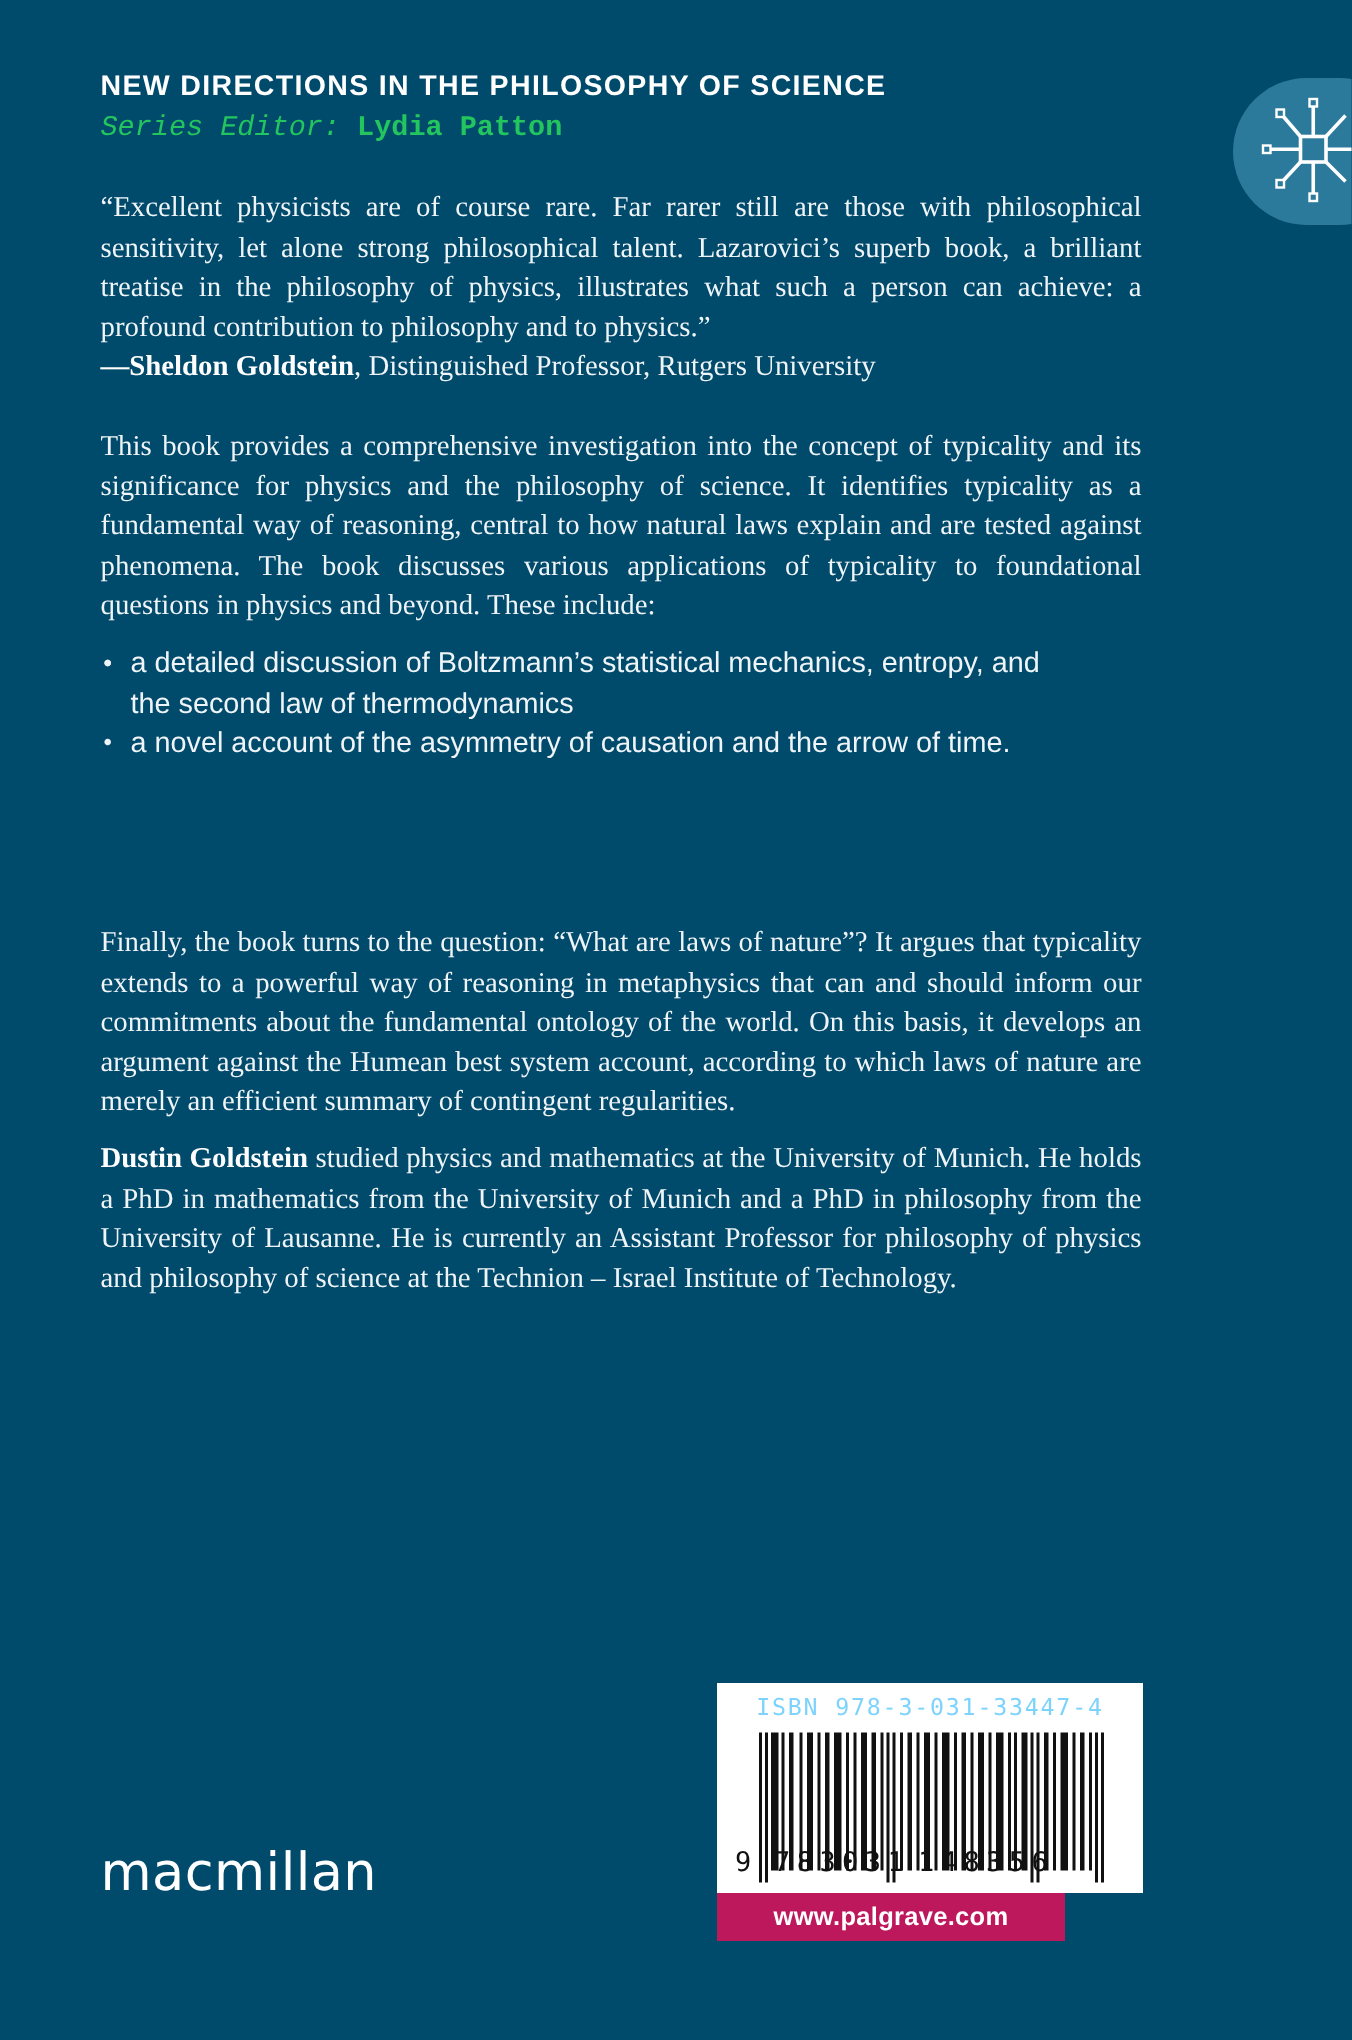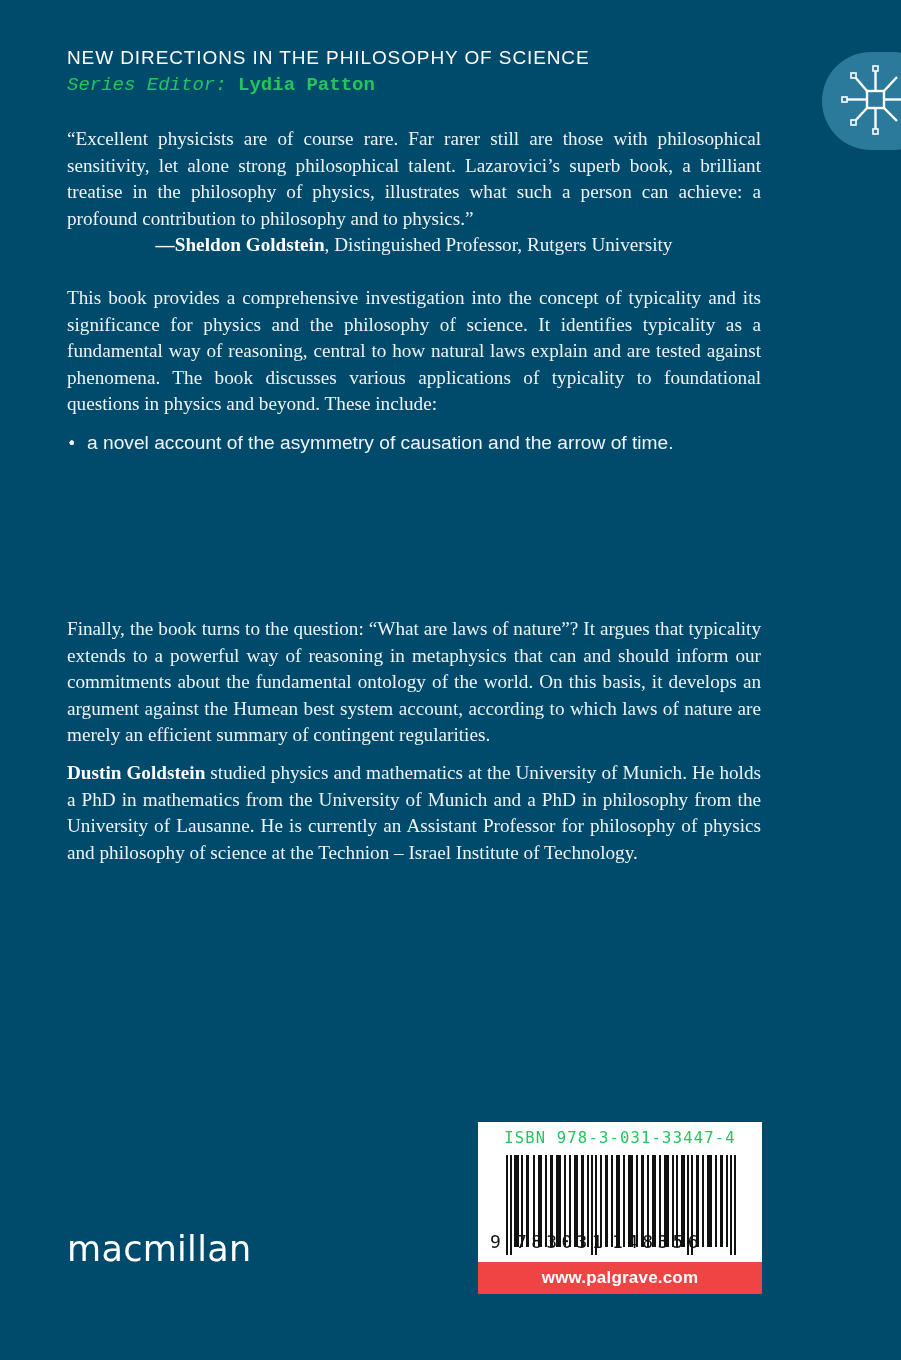--- a/index.html
+++ b/index.html
@@ -5,21 +5,21 @@
   html, body { margin: 0; padding: 0; }
   body {
     width: 901px; height: 1360px; overflow: hidden;
     background: #004a6b;
     font-family: "Liberation Sans", sans-serif;
     color: #f2f6f8;
     position: relative;
   }
   .series-title {
     position: absolute; left: 67px; top: 47px;
-    font-size: 19px; font-weight: normal; letter-spacing: 0.9px;
+    font-size: 19px; font-weight: bold; letter-spacing: 0.9px;
     color: #ffffff; margin: 0;
   }
   .series-editor {
     position: absolute; left: 67px; top: 74px;
     font-size: 19px; color: #22c55e; font-family: Liberation Mono, monospace;
   }
   .series-editor .lbl { font-style: italic; font-weight: normal; }
   .series-editor .name { font-weight: bold; }
 
   .badge {
@@ -54,31 +54,31 @@
   .barcode-box {
     position: absolute; left: 478px; top: 1122px;
     width: 284px; height: 172px;
   }
   .barcode-white {
     position: absolute; left: 0; top: 0; width: 284px; height: 140px;
     background: #ffffff;
   }
   .isbn-text {
     position: absolute; left: 0; top: 7px; width: 284px; text-align: center;
-    font-family: "DejaVu Sans Mono", monospace; font-size: 15.5px; color: #22c55e;
+    font-family: "DejaVu Sans Mono", monospace; font-size: 15.5px; color: #7dd3fc;
     letter-spacing: 1.2px;
   }
   .barcode-svg { position: absolute; left: 0; top: 0; }
   .barcode-digits {
     position: absolute; top: 109px; font-family: "DejaVu Sans Mono", monospace;
     font-size: 18px; color: #111; letter-spacing: 4.3px;
   }
   .url-strip {
-    position: absolute; left: 0; top: 140px; width: 284px; height: 32px;
-    background: #ef4444; color: #ffffff;
+    position: absolute; left: 0; top: 140px; width: 232px; height: 32px;
+    background: #be185d; color: #ffffff;
     font-size: 17px; font-weight: bold; text-align: center; line-height: 32px;
     letter-spacing: 0.2px;
   }
   .logo {
     position: absolute; left: 67px; top: 1232px; color: #ffffff;
     font-family: "DejaVu Sans", sans-serif; line-height: 1;
   }
   .logo .l1 { font-size: 37px; letter-spacing: -0.5px; display: block; }
   .logo .l2 { font-size: 35px; letter-spacing: 0.3px; display: block; margin-top: 0; }
 </style>
@@ -109,33 +109,34 @@
       <rect x="36" y="68" width="5" height="5"></rect>
       <rect x="5" y="36" width="5" height="5"></rect>
       <rect x="14" y="12" width="5" height="5"></rect>
       <rect x="14" y="59" width="5" height="5"></rect>
     </g>
   </svg>
 </div>
 
 <div class="text-block quote">
   <p>“Excellent physicists are of course rare. Far rarer still are those with philosophical sensitivity, let alone strong philosophical talent. Lazarovici’s superb book, a brilliant treatise in the philosophy of physics, illustrates what such a person can achieve: a profound contribution to philosophy and to physics.”</p>
-  <p class="attr" style="text-align:center"><b>—</b><b>Sheldon Goldstein</b><span>, Distinguished Professor, Rutgers University</span></p>
+  <p class="attr" style="text-align:left"><b>—</b><b>Sheldon Goldstein</b><span>, Distinguished Professor, Rutgers University</span></p>
 </div>
 
 <div class="text-block desc">
   <p>This book provides a comprehensive investigation into the concept of typicality and its significance for physics and the philosophy of science. It identifies typicality as a fundamental way of reasoning, central to how natural laws explain and are tested against phenomena. The book discusses various applications of typicality to foundational questions in physics and beyond. These include:</p>
 </div>
 
 <ul class="bullets">
   <li>
       <span class="dot">•</span>
     </li>
   <li>
       <span class="dot">•</span>
+      <span class="txt">a detailed discussion of Boltzmann’s statistical mechanics, entropy, and the second law of thermodynamics</span>
     </li>
   <li>
       <span class="dot">•</span>
       <span class="txt" style="width:680px">a novel account of the asymmetry of causation and the arrow of time.</span>
     </li>
 </ul>
 
 <div class="text-block finally">
   <p style="text-align-last:left">Finally, the book turns to the question: “What are laws of nature”? It argues that typicality extends to a powerful way of reasoning in metaphysics that can and should inform our commitments about the fundamental ontology of the world. On this basis, it develops an argument against the Humean best system account, according to which laws of nature are merely an efficient summary of contingent regularities.</p>
 </div>

